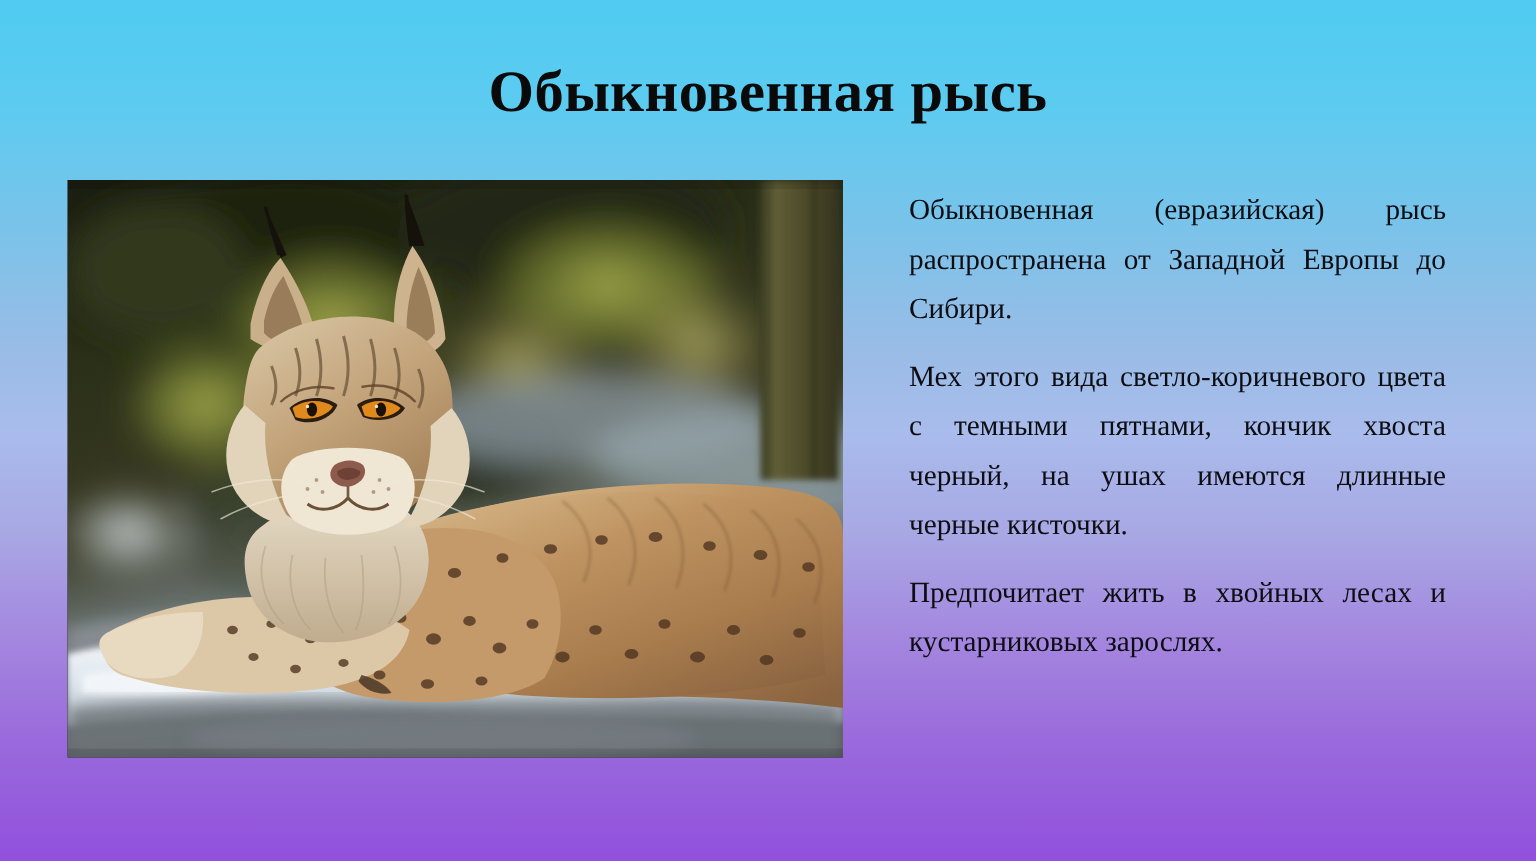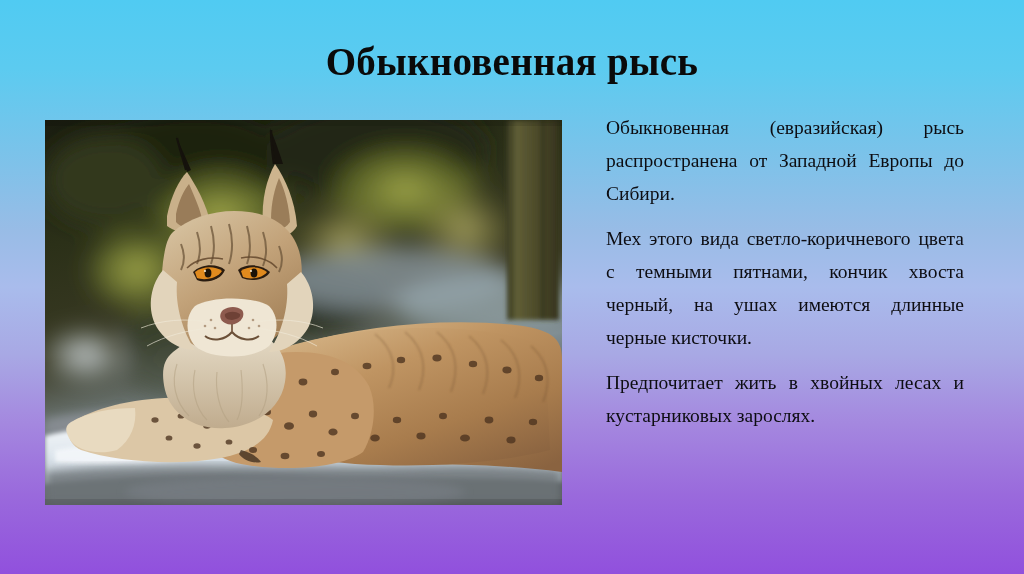--- a/index.html
+++ b/index.html
@@ -49,21 +49,21 @@
     height: 385px;
     overflow: hidden;
     background: #1d2316;
   }
   .photo svg { display: block; width: 517px; height: 385px; }
 
   
   .textcol {
     position: absolute;
     left: 606px;
-    top: 111px;
+    top: 124px;
     width: 358px;
   }
   .para {
     font-size: 19.5px;
     line-height: 33px;
     color: #0d0d12;
     text-align: justify;
     text-justify: inter-word;
     margin: 0 0 12px 0;
     font-family: "Liberation Serif", "DejaVu Serif", serif;

